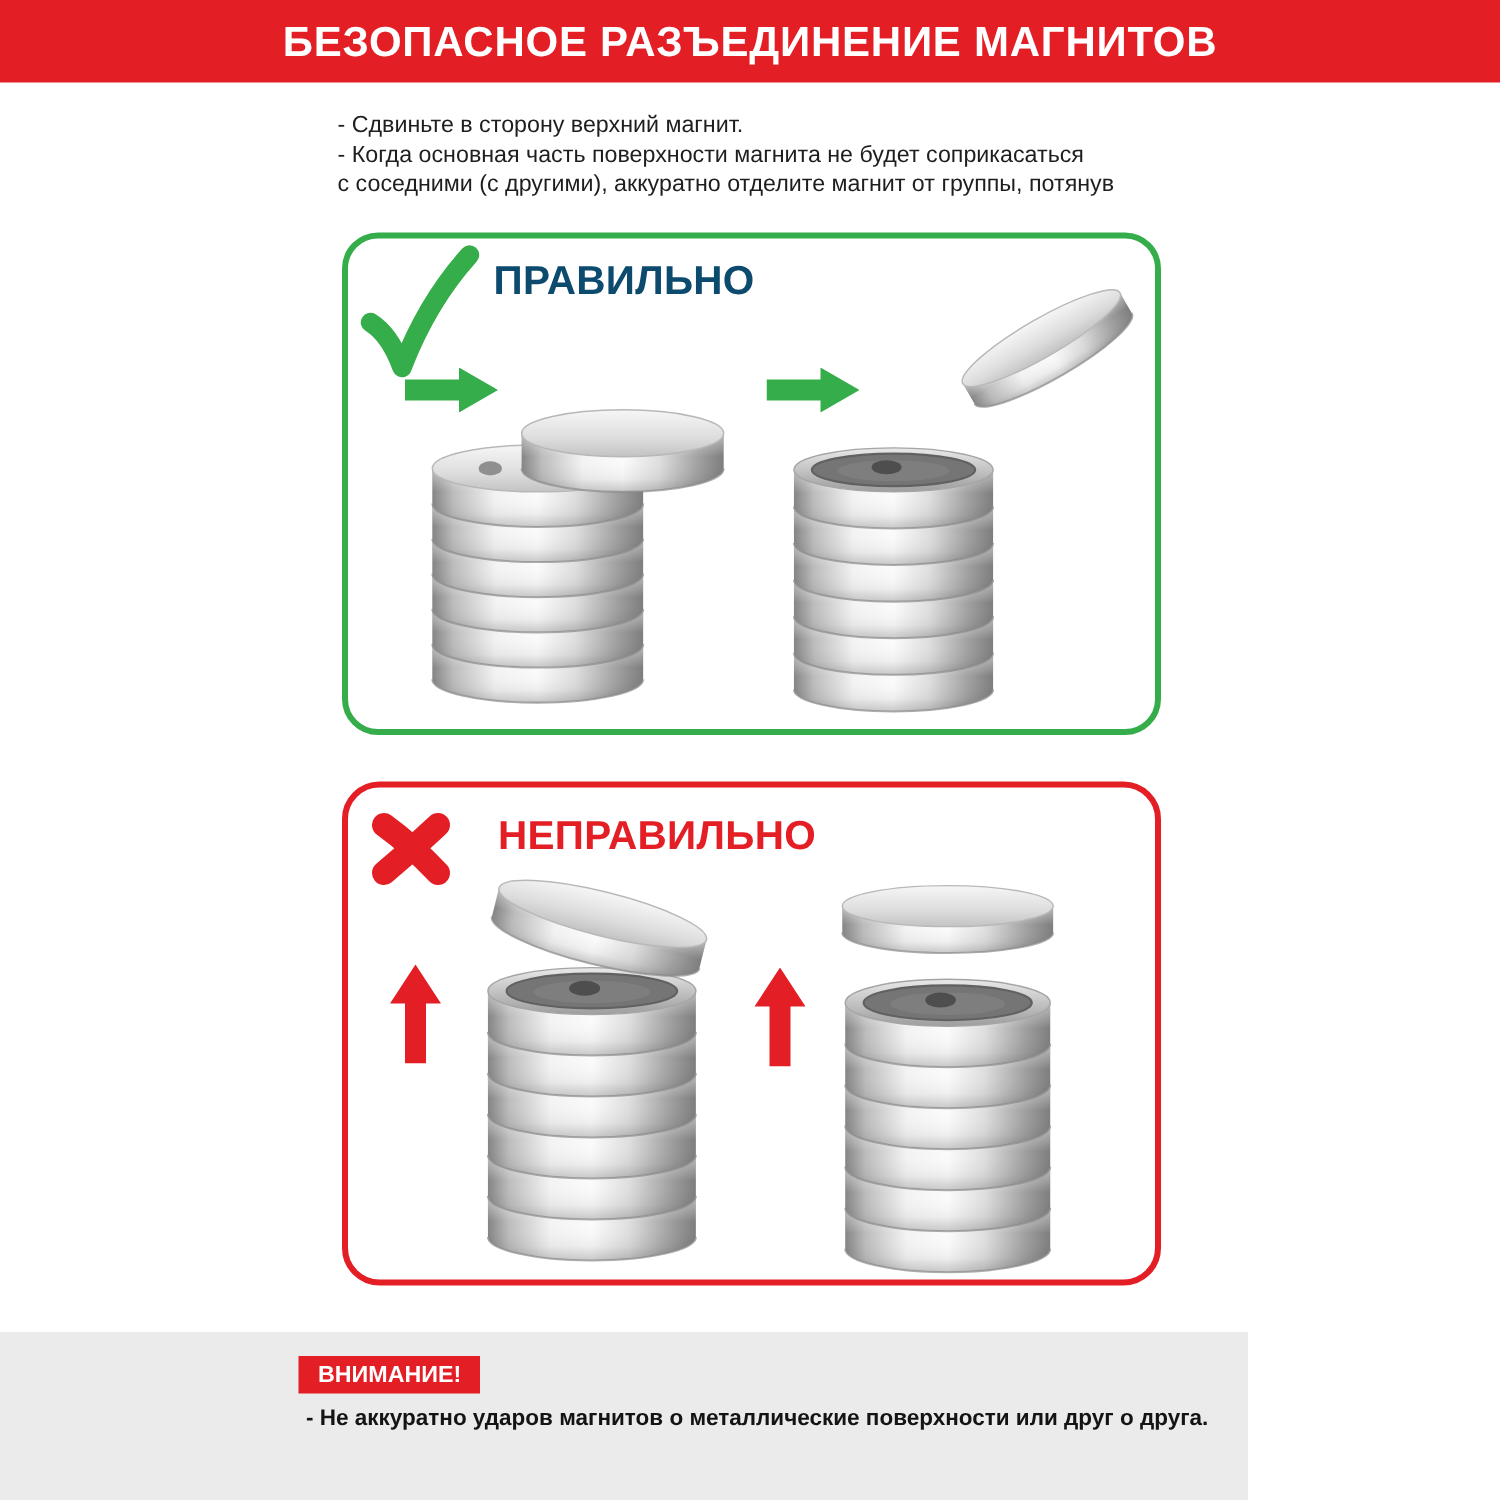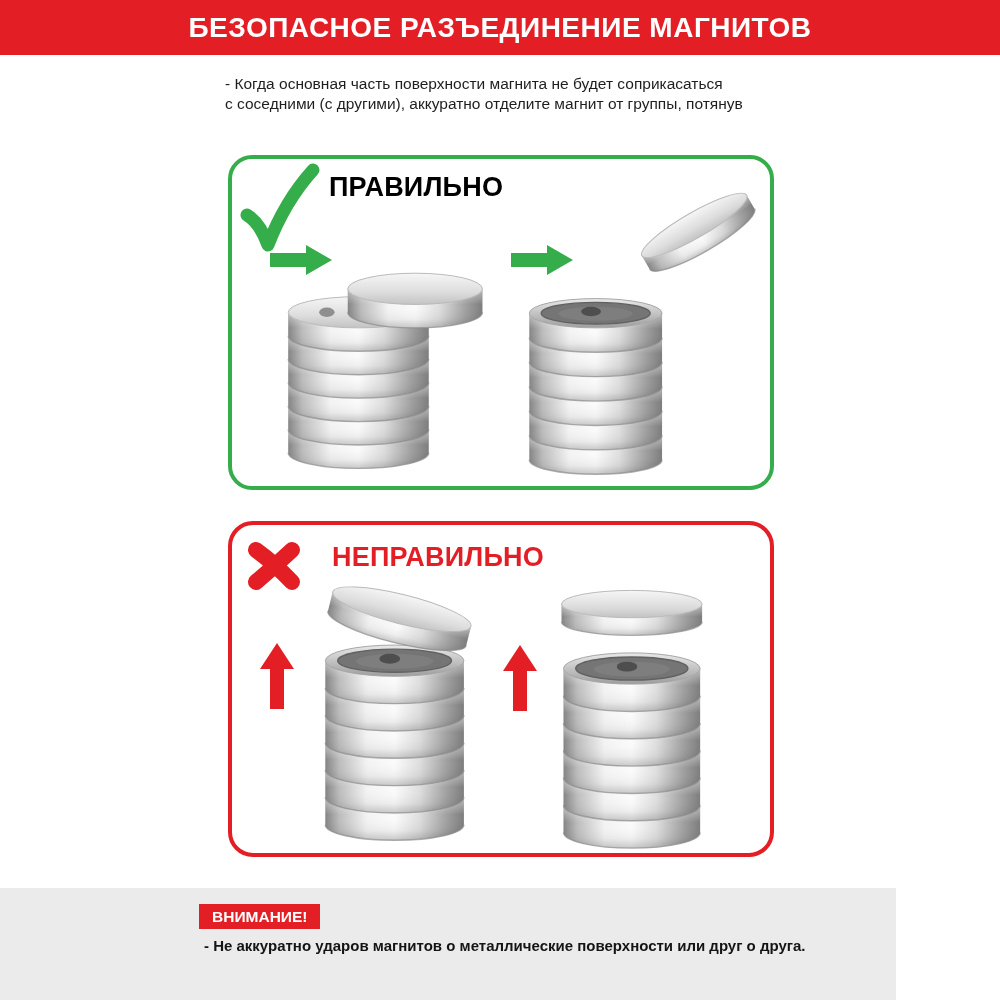--- a/index.html
+++ b/index.html
@@ -13,47 +13,48 @@
 
   
   .instructions{position:absolute;left:225px;top:74px;font-size:15.5px;line-height:19.5px;color:#1e1e1e;}
 
   
   .panel{position:absolute;left:228px;width:546px;box-sizing:border-box;border:4px solid;border-radius:24px;background:#ffffff;}
   .panel-correct{top:155px;height:335px;border-color:#35ad4b;}
   .panel-wrong{top:521px;height:336px;border-color:#e31e25;border-radius:25px;}
   .panel .illustration{position:absolute;left:0;top:0;width:100%;height:100%;}
   .panel-title{position:absolute;margin:0;font-size:27px;font-weight:bold;letter-spacing:.2px;white-space:nowrap;}
-  .panel-correct .panel-title{left:97px;top:13px;color:#000000;text-align:right;}
+  .panel-correct .panel-title{left:97px;top:13px;color:#0c4a6e;text-align:right;}
   .panel-wrong .panel-title{left:100px;top:17px;color:#e31e25;}
   .mark-icon{position:absolute;}
   .check-pos{left:6px;top:4px;}
   .x-pos{left:14px;top:16px;}
   .arrow{position:absolute;}
   .arrow-r1{left:38px;top:86px;}
   .arrow-r2{left:279px;top:86px;}
   .arrow-u1{left:28px;top:118px;}
   .arrow-u2{left:271px;top:120px;}
 
   
-  .footer{position:absolute;left:0;top:888px;width:896px;height:112px;background:#ebebeb;}
+  .footer{position:absolute;left:0;top:888px;width:832px;height:112px;background:#ebebeb;}
   .warning-badge{position:absolute;left:199px;top:16px;height:25px;line-height:25px;padding:0 13px;
                  background:#e31e25;color:#ffffff;font-weight:bold;font-size:15.5px;}
   .warning-lines{position:absolute;left:204px;top:48px;font-size:15px;font-weight:bold;line-height:20.5px;color:#141414;}
 </style>
 </head>
 <body>
 
 <div class="page">
 
   <div class="header-bar">
     <h1>БЕЗОПАСНОЕ РАЗЪЕДИНЕНИЕ МАГНИТОВ</h1>
   </div>
 
   <div class="instructions">
+    <div>- Сдвиньте в сторону верхний магнит.</div>
     <div>- Когда основная часть поверхности магнита не будет соприкасаться</div>
     <div>с соседними (с другими), аккуратно отделите магнит от группы, потянув</div>
   </div>
 
   <section class="panel panel-correct">
     <svg class="illustration" id="illu-correct" viewBox="0 0 546 335">
         <defs>
           <linearGradient id="illu-correct-metal" x1="0" y1="0" x2="1" y2="0">
             <stop offset="0%" stop-color="#848484"></stop>
             <stop offset="10%" stop-color="#bcbcbc"></stop>

